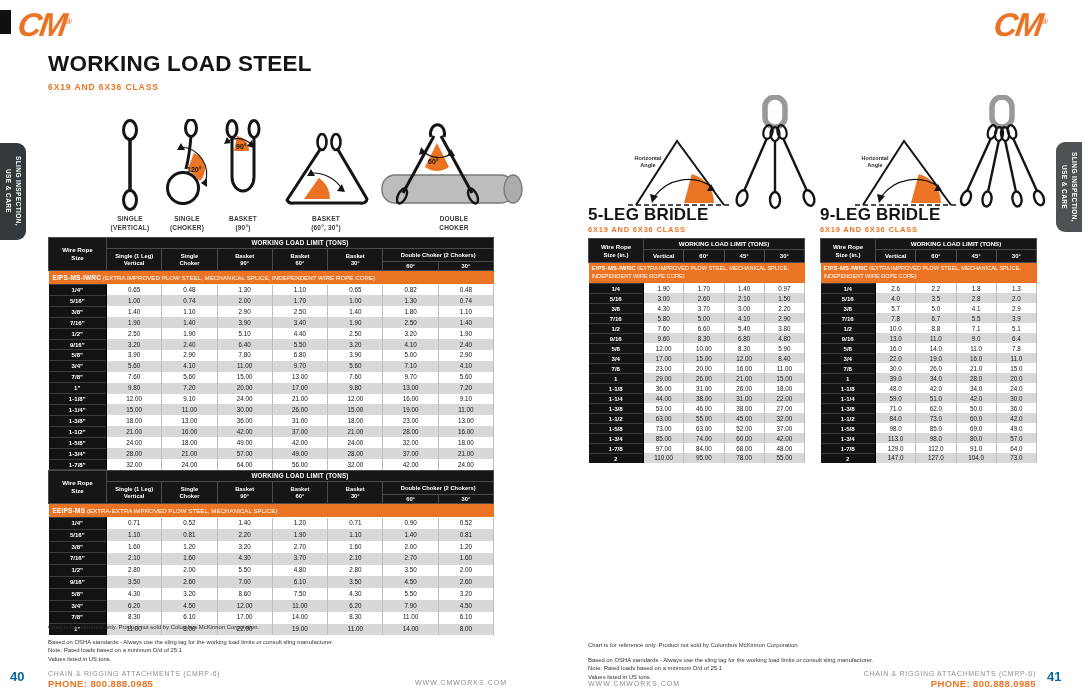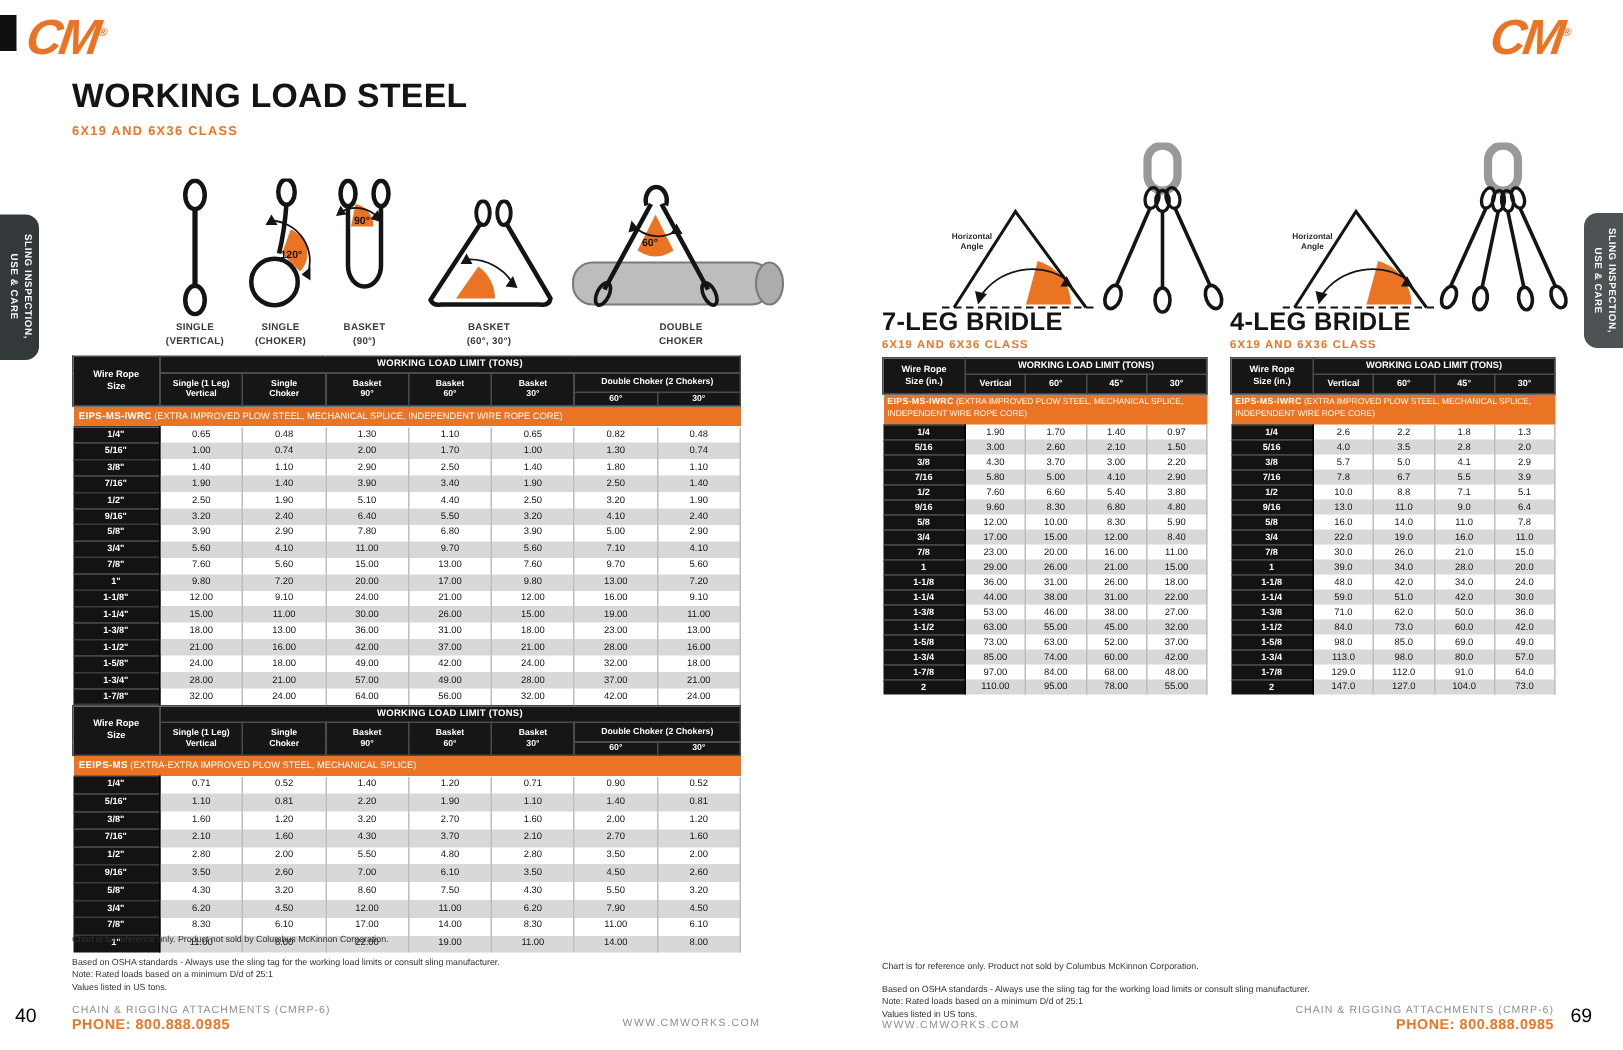--- a/index.html
+++ b/index.html
@@ -65,21 +65,21 @@
   .t-right .th-wll{font-size:6.2px;line-height:10px;}
   .t-right .th-size{font-size:6.1px;line-height:1.25;}
   .t-right .th-col{font-size:6px;line-height:12px;}
   .t-right tr.band-row td{white-space:normal;line-height:1.35;font-size:5.6px;padding:2px 3px;}
   .t-right tr.band-row b{font-size:5.9px;}
   .t-right tbody.rows td{line-height:9px;font-size:6.2px;}
 
   
   .footnotes{font-size:5.9px;color:#333;line-height:1.45;width:340px;}
   .footnotes .fn1{margin-bottom:6px;}
-  .page-num{font-size:13px;font-weight:400;color:#000000;}
+  .page-num{font-size:13px;font-weight:700;color:#0369a1;}
   .cat-line{font-size:7px;color:#8f8f8f;letter-spacing:0.7px;}
   .phone-line{font-size:9.5px;font-weight:900;color:var(--accent);letter-spacing:0.4px;margin-top:1px;}
   .site-line{font-size:7px;color:#8f8f8f;letter-spacing:1px;}
   .tr-right{text-align:right;}
 </style>
 </head>
 <body>
 
 <div class="canvas">
 
@@ -572,21 +572,21 @@
       <ellipse class="rope" cx="50" cy="37" rx="4.5" ry="7" stroke-width="2.2" transform="rotate(-14 50 37)"></ellipse>
       <path class="rope" d="M35,43 L12,96" stroke-width="2.4"></path>
       <path class="rope" d="M43,46 L43,98" stroke-width="2.4"></path>
       <path class="rope" d="M51,43 L75,96" stroke-width="2.4"></path>
       <ellipse class="rope" cx="10" cy="103" rx="5" ry="8" stroke-width="2.4" transform="rotate(20 10 103)"></ellipse>
       <ellipse class="rope" cx="43" cy="105" rx="5" ry="8" stroke-width="2.4"></ellipse>
       <ellipse class="rope" cx="77" cy="103" rx="5" ry="8" stroke-width="2.4" transform="rotate(-20 77 103)"></ellipse>
     </svg>
   </div>
   <div class="abs" style="left:588px;top:206px;">
-    <div class="bridle-title">7-LEG BRIDLE</div>
+    <div class="bridle-title">5-LEG BRIDLE</div>
     <div class="bridle-sub">6X19 AND 6X36 CLASS</div>
   </div>
 
   <div class="abs" style="left:855px;top:95px;width:192px;height:115px;">
     <svg class="abs" style="left:0;top:40px;" width="102" height="78" viewBox="0 0 102 78">
       <path class="wedge" d="M56,68 L63.8,39 A30,30 0 0,1 86,68 Z"></path>
       <path class="rope" d="M8,70 L49,6 L96,70" stroke-width="2"></path>
       <line x1="0" y1="70" x2="102" y2="70" stroke="#141414" stroke-width="1.4" stroke-dasharray="5,3"></line>
       <path class="arrow" d="M26,62 A42,42 0 0,1 84,52"></path>
       <polygon class="ah" points="24,68 22,59 30,61"></polygon>
@@ -604,21 +604,21 @@
       <path class="rope" d="M40,45 L29,97" stroke-width="2.4"></path>
       <path class="rope" d="M46,45 L57,97" stroke-width="2.4"></path>
       <path class="rope" d="M54,43 L78,96" stroke-width="2.4"></path>
       <ellipse class="rope" cx="7" cy="103" rx="4.5" ry="7.5" stroke-width="2.4" transform="rotate(22 7 103)"></ellipse>
       <ellipse class="rope" cx="28" cy="104" rx="4.5" ry="7.5" stroke-width="2.4" transform="rotate(8 28 104)"></ellipse>
       <ellipse class="rope" cx="58" cy="104" rx="4.5" ry="7.5" stroke-width="2.4" transform="rotate(-8 58 104)"></ellipse>
       <ellipse class="rope" cx="80" cy="103" rx="4.5" ry="7.5" stroke-width="2.4" transform="rotate(-22 80 103)"></ellipse>
     </svg>
   </div>
   <div class="abs" style="left:820px;top:206px;">
-    <div class="bridle-title">4-LEG BRIDLE</div>
+    <div class="bridle-title">9-LEG BRIDLE</div>
     <div class="bridle-sub">6X19 AND 6X36 CLASS</div>
   </div>
 
   <table class="wll t-right" style="left:588px;top:238px;">
     <colgroup>
         <col style="width:55px">
         <col>
         <col>
         <col>
         <col>
@@ -931,15 +931,15 @@
     <div class="fn1">Chart is for reference only. Product not sold by Columbus McKinnon Corporation.</div>
     <div>Based on OSHA standards - Always use the sling tag for the working load limits or consult sling manufacturer.</div>
     <div>Note: Rated loads based on a minimum D/d of 25:1</div>
     <div>Values listed in US tons.</div>
   </div>
   <div class="abs site-line" style="left:588px;top:680px;">WWW.CMWORKS.COM</div>
   <div class="abs tr-right" style="left:760px;top:670px;width:276px;">
     <div class="cat-line">CHAIN &amp; RIGGING ATTACHMENTS (CMRP-6)</div>
     <div class="phone-line">PHONE: 800.888.0985</div>
   </div>
-  <div class="abs page-num" style="left:1047px;top:669px;">69</div>
+  <div class="abs page-num" style="left:1047px;top:669px;">41</div>
 
 </div>
 
 </body></html>

